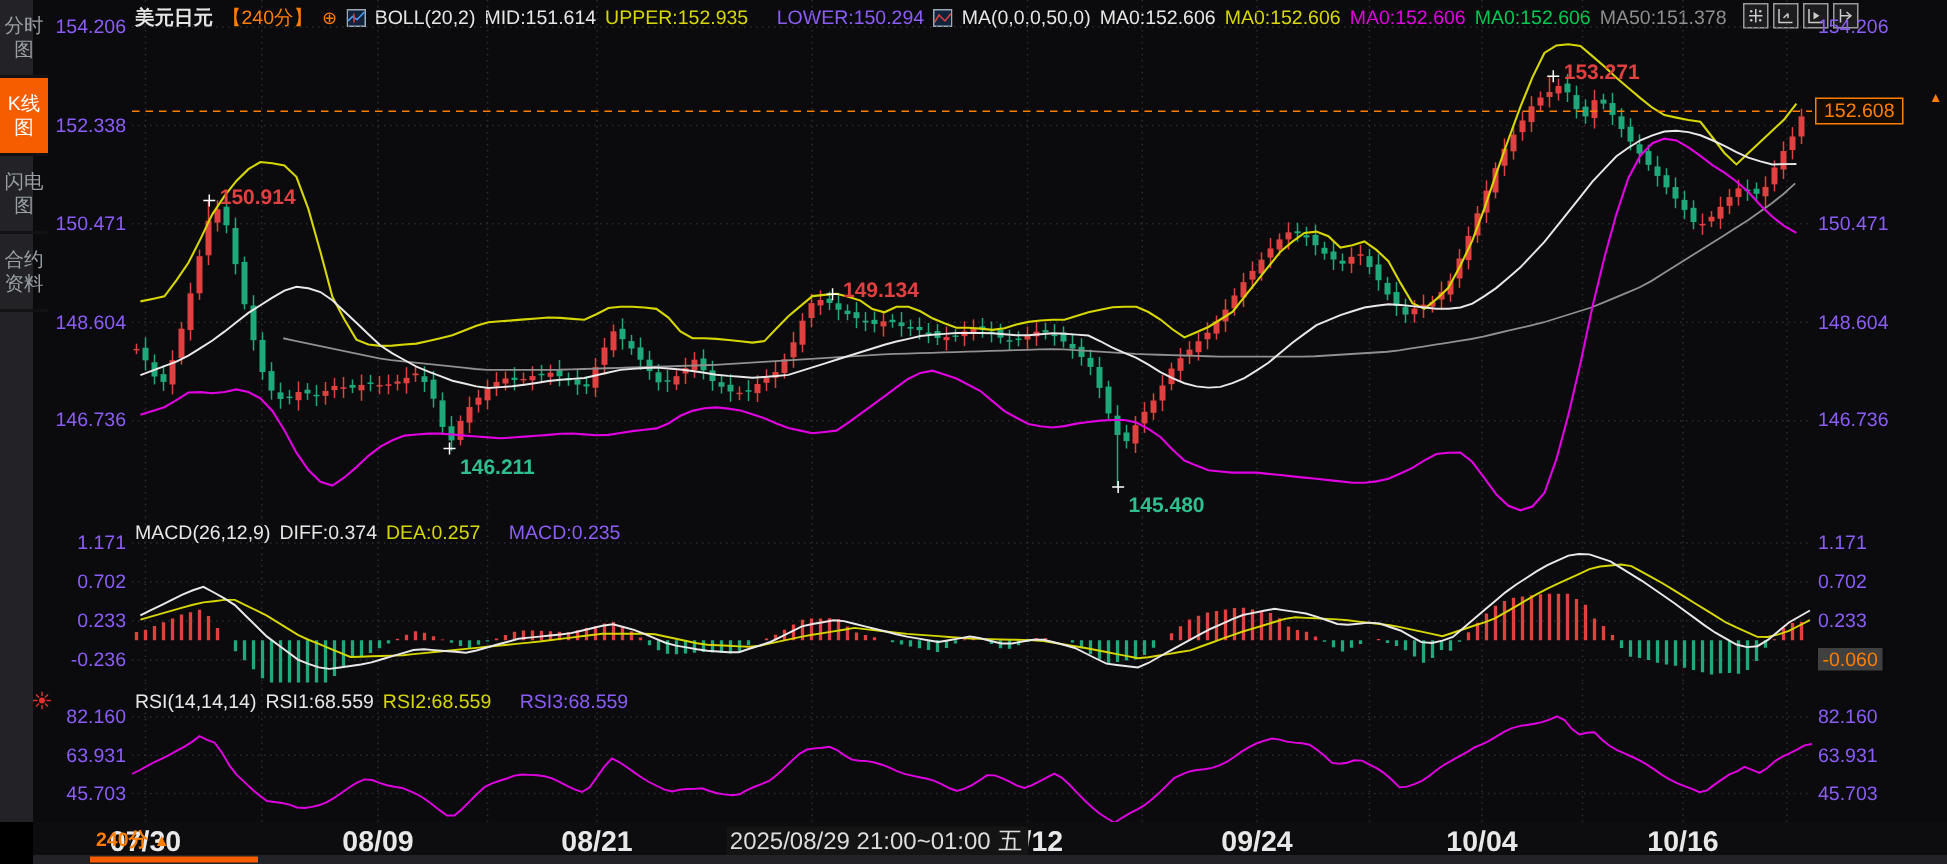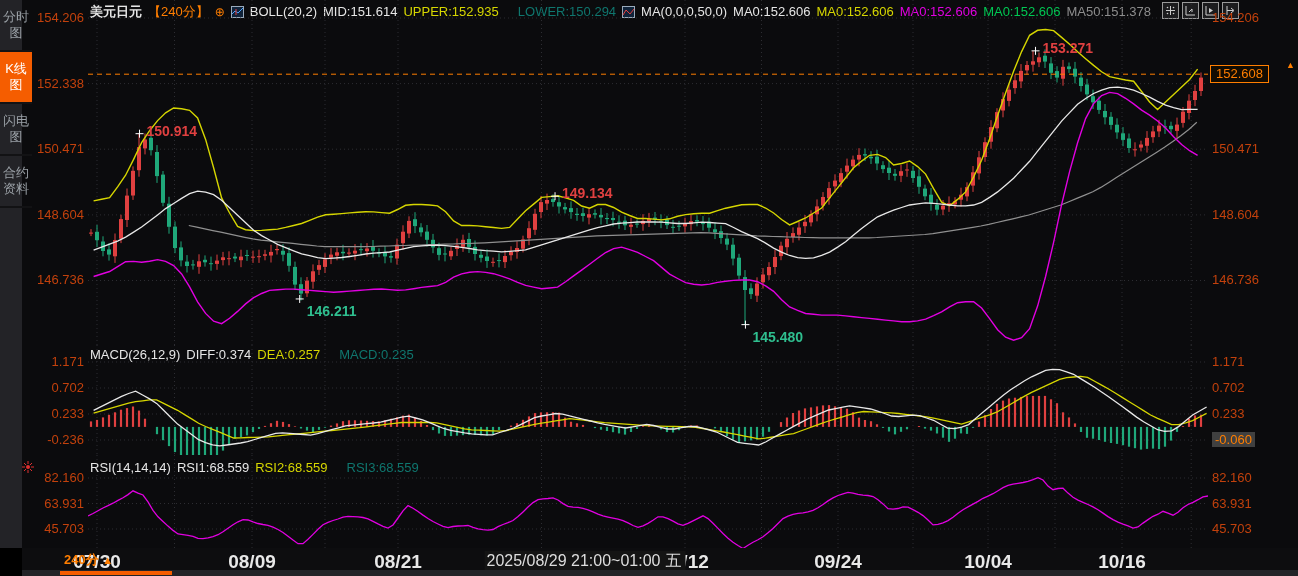--- a/index.html
+++ b/index.html
@@ -7,24 +7,24 @@
        font-family:"Liberation Sans",sans-serif;color:#ddd;}
   .abs{position:absolute;}
   
   #sidebar{position:absolute;left:0;top:0;width:22px;height:548px;background:#232327;}
   .side-item{width:32px;text-align:center;padding:9px 0;color:#9aa0a6;font-size:13px;
              line-height:16px;border-bottom:2px solid #121214;cursor:pointer;word-break:break-all;}
   .side-item.active{background:#f55d00;color:#fff;}
   
   .hdr{white-space:nowrap;font-size:13px;color:#e6e6e6;}
   .hdr span{margin-right:6px;}
-  .c-orange{color:#ff7e00;} .c-yellow{color:#d6d600;} .c-magenta{color:#0f766e;padding-left:13px;}
+  .c-orange{color:#ff7e00;} .c-yellow{color:#d6d600;} .c-magenta{color:#8b5cf6;padding-left:13px;}
   .mini-chart-icon{display:inline-block;width:13px;height:12px;vertical-align:-2px;margin-right:4px;}
   
-  .ylab{position:absolute;font-size:13px;color:#c2410c;}
+  .ylab{position:absolute;font-size:13px;color:#8b5cf6;}
   .ylab-l{left:24px;width:60px;text-align:right;}
   .ylab-r{left:1212px;width:78px;text-align:left;}
   .badge-last{position:absolute;left:1210px;border:1px solid #ff7e00;color:#ff7e00;background:#120c02;
               font-size:13px;padding:0 5px;line-height:16px;}
   .badge-macd{position:absolute;left:1212px;color:#ff7e00;background:#404040;font-size:13px;padding:0 3px;}
   
   #xaxis{position:absolute;left:22px;top:548px;width:1276px;height:22px;background:#0d0d0f;}
   .xlab{position:absolute;top:3px;font-size:19px;font-weight:bold;color:#e8e8e8;transform:translateX(-50%);white-space:nowrap;}
   #period-btn{position:absolute;left:64px;top:551px;color:#ff7e00;font-size:13px;font-weight:bold;cursor:pointer;}
   #bottom-strip{position:absolute;left:22px;top:570px;width:1276px;height:6px;background:#232327;}

